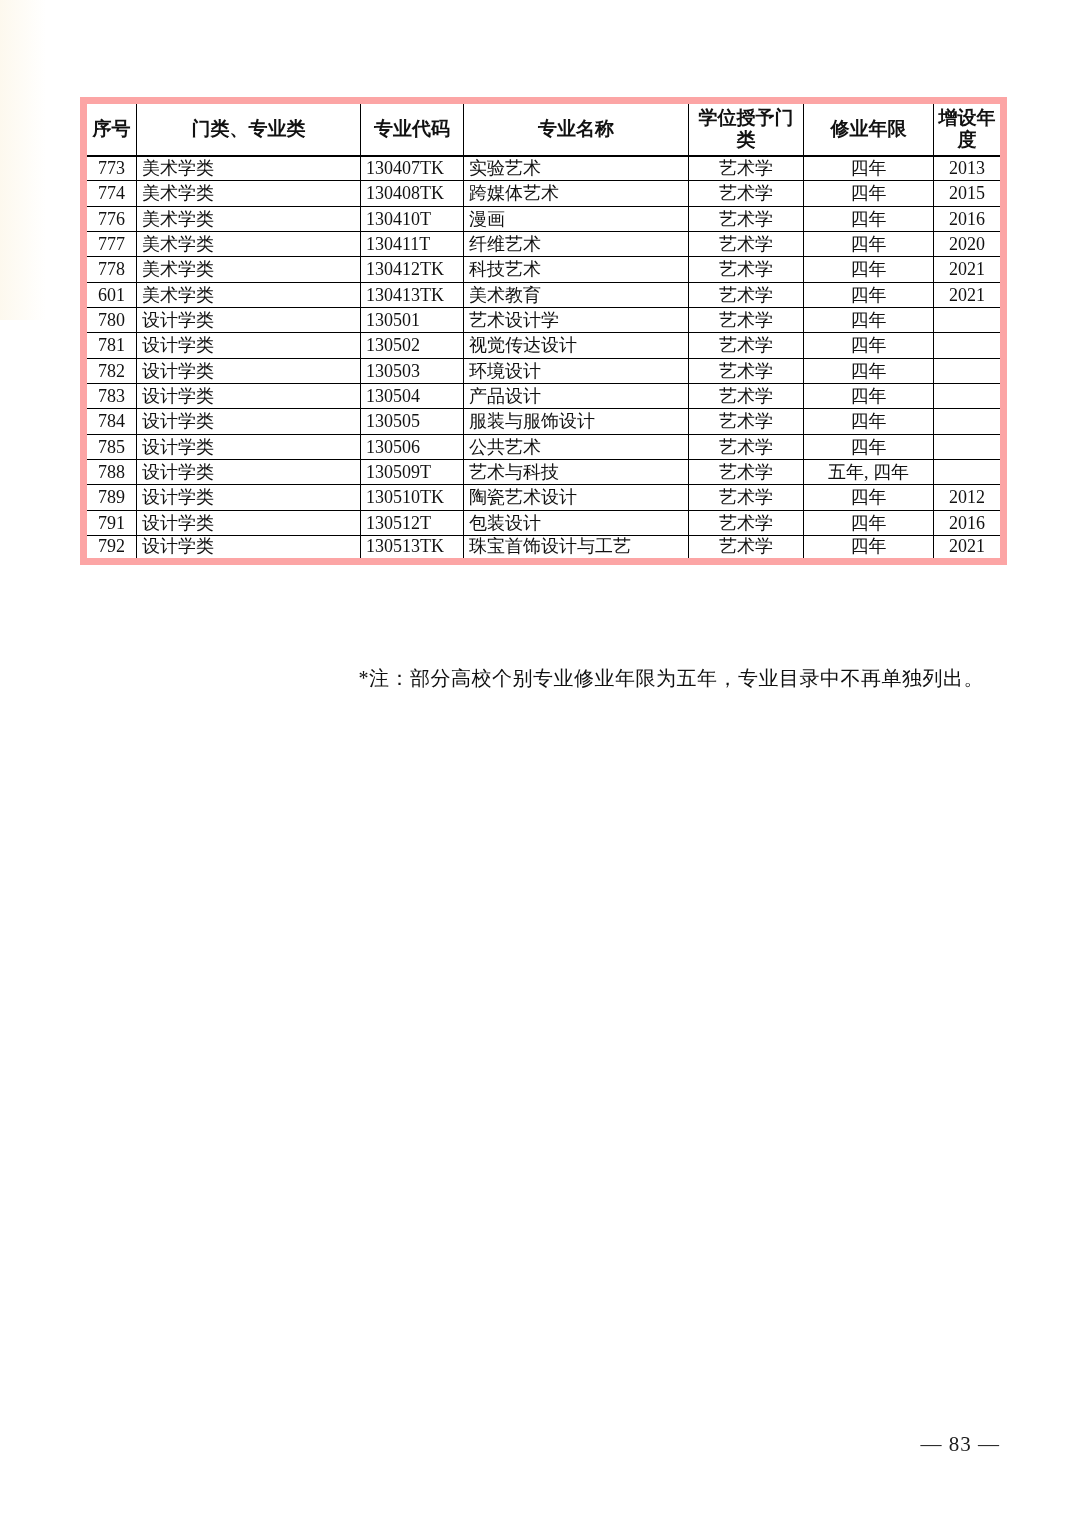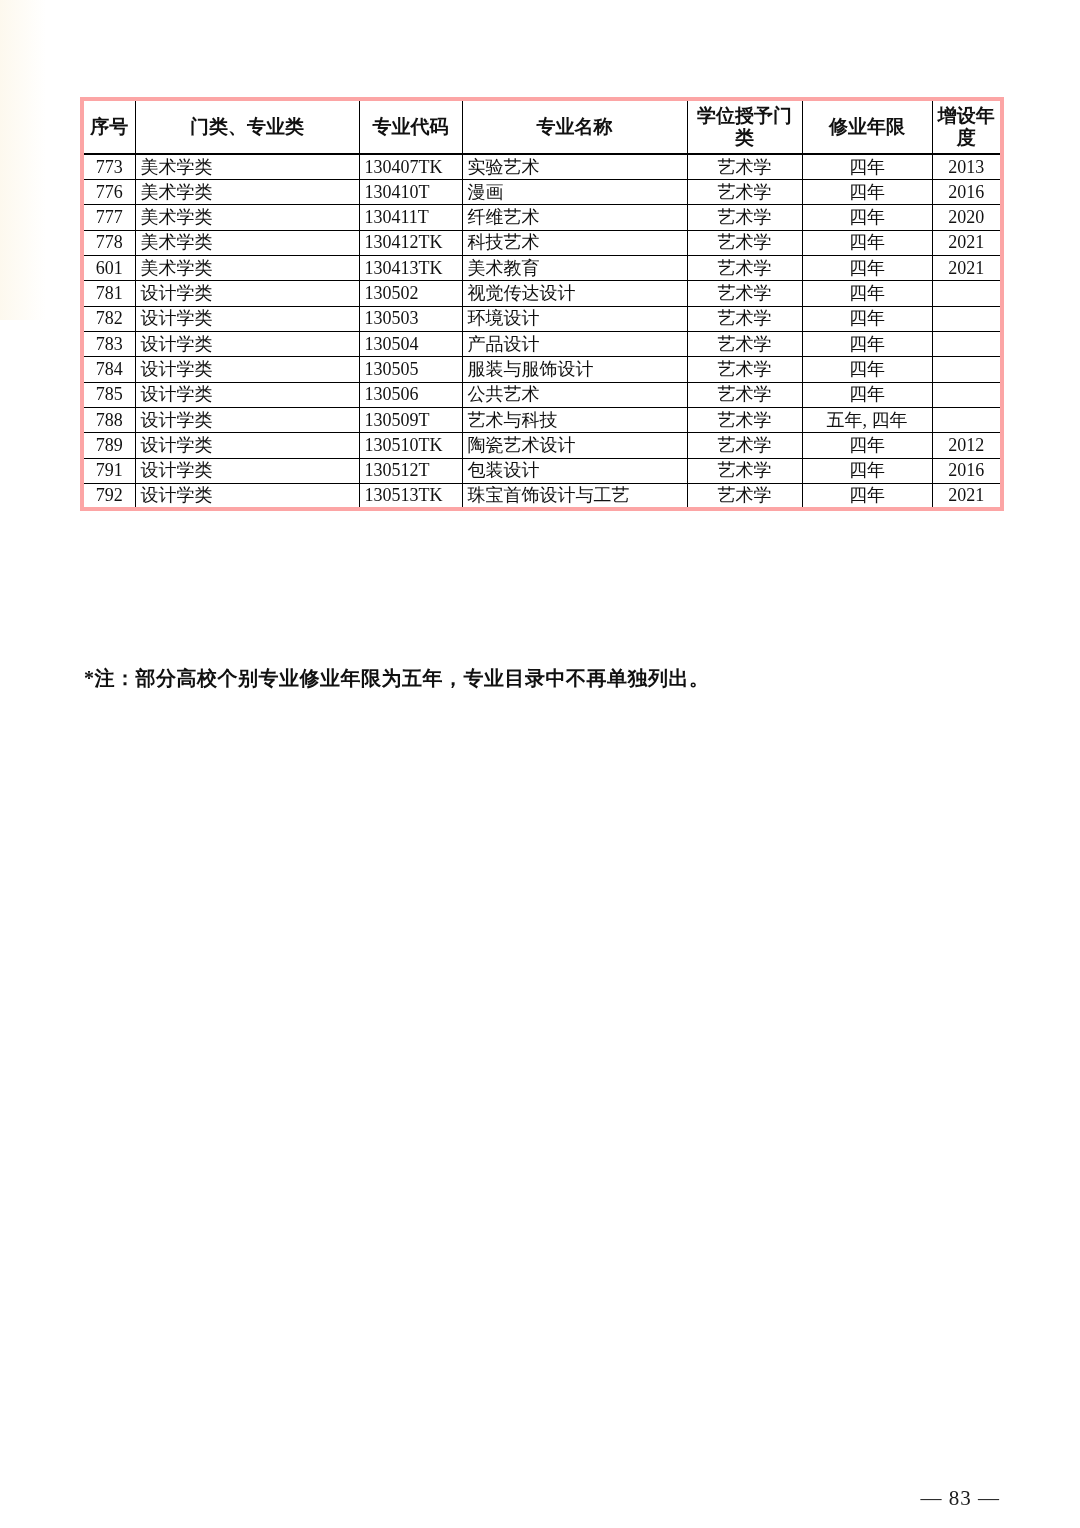--- a/index.html
+++ b/index.html
@@ -30,21 +30,21 @@
     background: linear-gradient(to right, rgba(253,248,236,0.9), rgba(253,248,236,0));
     pointer-events: none;
   }
   table.majors {
     position: absolute;
     left: 80px;
     top: 97px;
     width: 920px;
     border-collapse: collapse;
     table-layout: fixed;
-    border: 4px solid #fca5a5;
+    border: 7px solid #fca5a5;
     font-size: 18px;
     line-height: 1.15;
   }
   table.majors th,
   table.majors td {
     border: 1.5px solid #000;
     padding: 0;
     overflow: hidden;
     white-space: nowrap;
   }
@@ -69,32 +69,33 @@
   }
   table.majors tbody td.col-category,
   table.majors tbody td.col-code,
   table.majors tbody td.col-name {
     text-align: left;
     padding-left: 5px;
     padding-right: 2px;
   }
   .note {
     position: absolute;
-    left: 84px;
+    left: 64px;
     top: 665px;
     width: 920px;
     margin: 0;
     font-size: 20px;
-    font-weight: bold;
+    font-weight: normal;
     letter-spacing: 0.5px;
     color: #101010;
+    text-align: right;
   }
   .page-number {
     position: absolute;
-    top: 1486px;
+    top: 1432px;
     right: 80px;
     font-size: 21px;
     letter-spacing: 1px;
     color: #1c1c1c;
   }
 </style>
 </head>
 <body>
 
 <div class="page">
@@ -126,20 +127,29 @@
         <tr>
           <td class="col-no">773</td>
           <td class="col-category">美术学类</td>
           <td class="col-code">130407TK</td>
           <td class="col-name">实验艺术</td>
           <td class="col-degree">艺术学</td>
           <td class="col-years">四年</td>
           <td class="col-year">2013</td>
         </tr>
         <tr>
+          <td class="col-no">774</td>
+          <td class="col-category">美术学类</td>
+          <td class="col-code">130408TK</td>
+          <td class="col-name">跨媒体艺术</td>
+          <td class="col-degree">艺术学</td>
+          <td class="col-years">四年</td>
+          <td class="col-year">2015</td>
+        </tr>
+        <tr>
           <td class="col-no">776</td>
           <td class="col-category">美术学类</td>
           <td class="col-code">130410T</td>
           <td class="col-name">漫画</td>
           <td class="col-degree">艺术学</td>
           <td class="col-years">四年</td>
           <td class="col-year">2016</td>
         </tr>
         <tr>
           <td class="col-no">777</td>
@@ -162,20 +172,29 @@
         <tr>
           <td class="col-no">601</td>
           <td class="col-category">美术学类</td>
           <td class="col-code">130413TK</td>
           <td class="col-name">美术教育</td>
           <td class="col-degree">艺术学</td>
           <td class="col-years">四年</td>
           <td class="col-year">2021</td>
         </tr>
         <tr>
+          <td class="col-no">780</td>
+          <td class="col-category">设计学类</td>
+          <td class="col-code">130501</td>
+          <td class="col-name">艺术设计学</td>
+          <td class="col-degree">艺术学</td>
+          <td class="col-years">四年</td>
+          <td class="col-year"></td>
+        </tr>
+        <tr>
           <td class="col-no">781</td>
           <td class="col-category">设计学类</td>
           <td class="col-code">130502</td>
           <td class="col-name">视觉传达设计</td>
           <td class="col-degree">艺术学</td>
           <td class="col-years">四年</td>
           <td class="col-year"></td>
         </tr>
         <tr>
           <td class="col-no">782</td>

